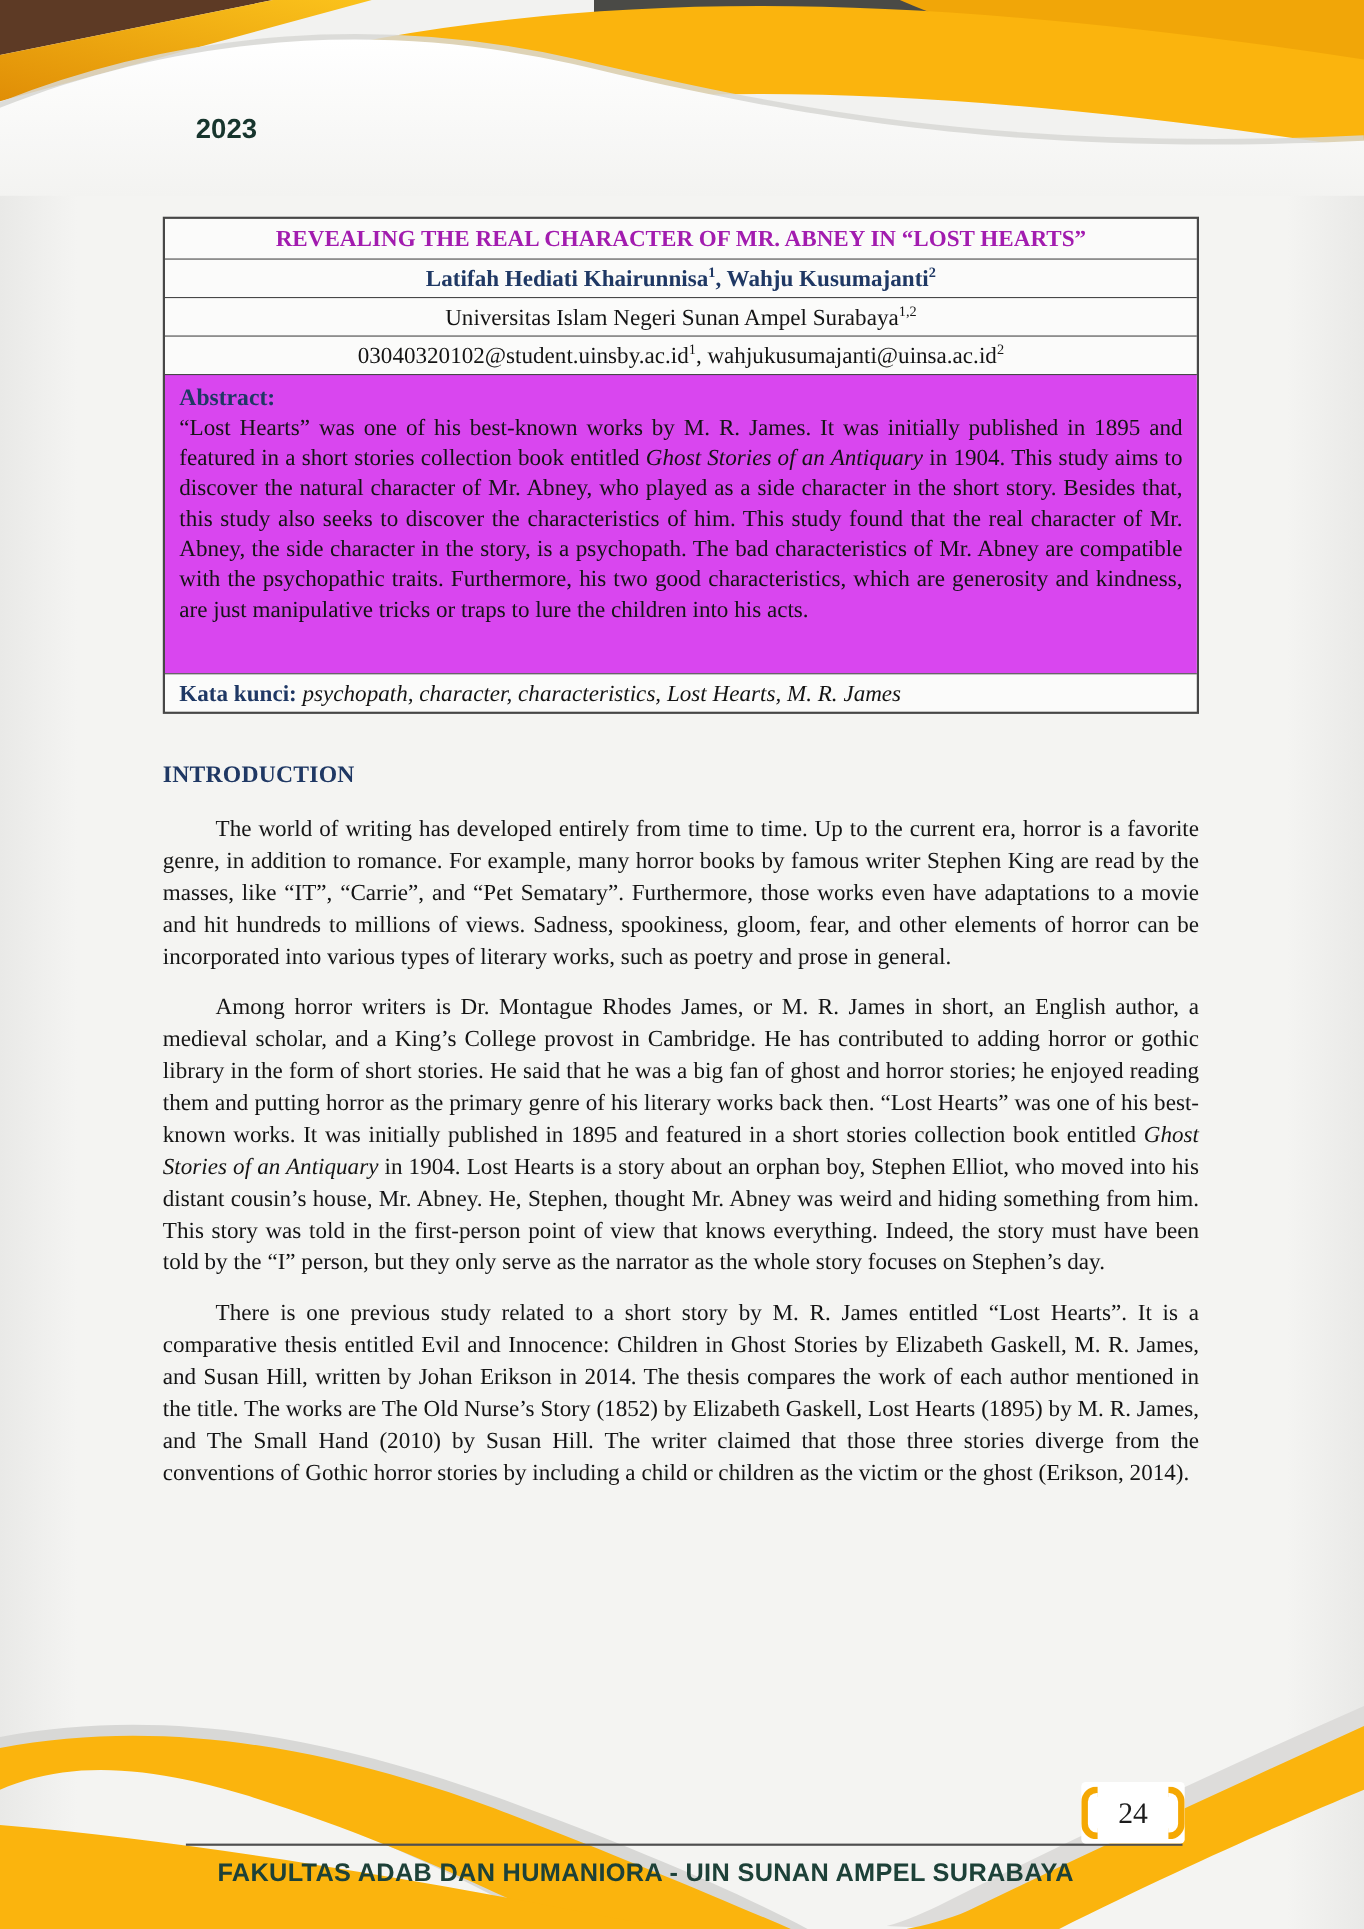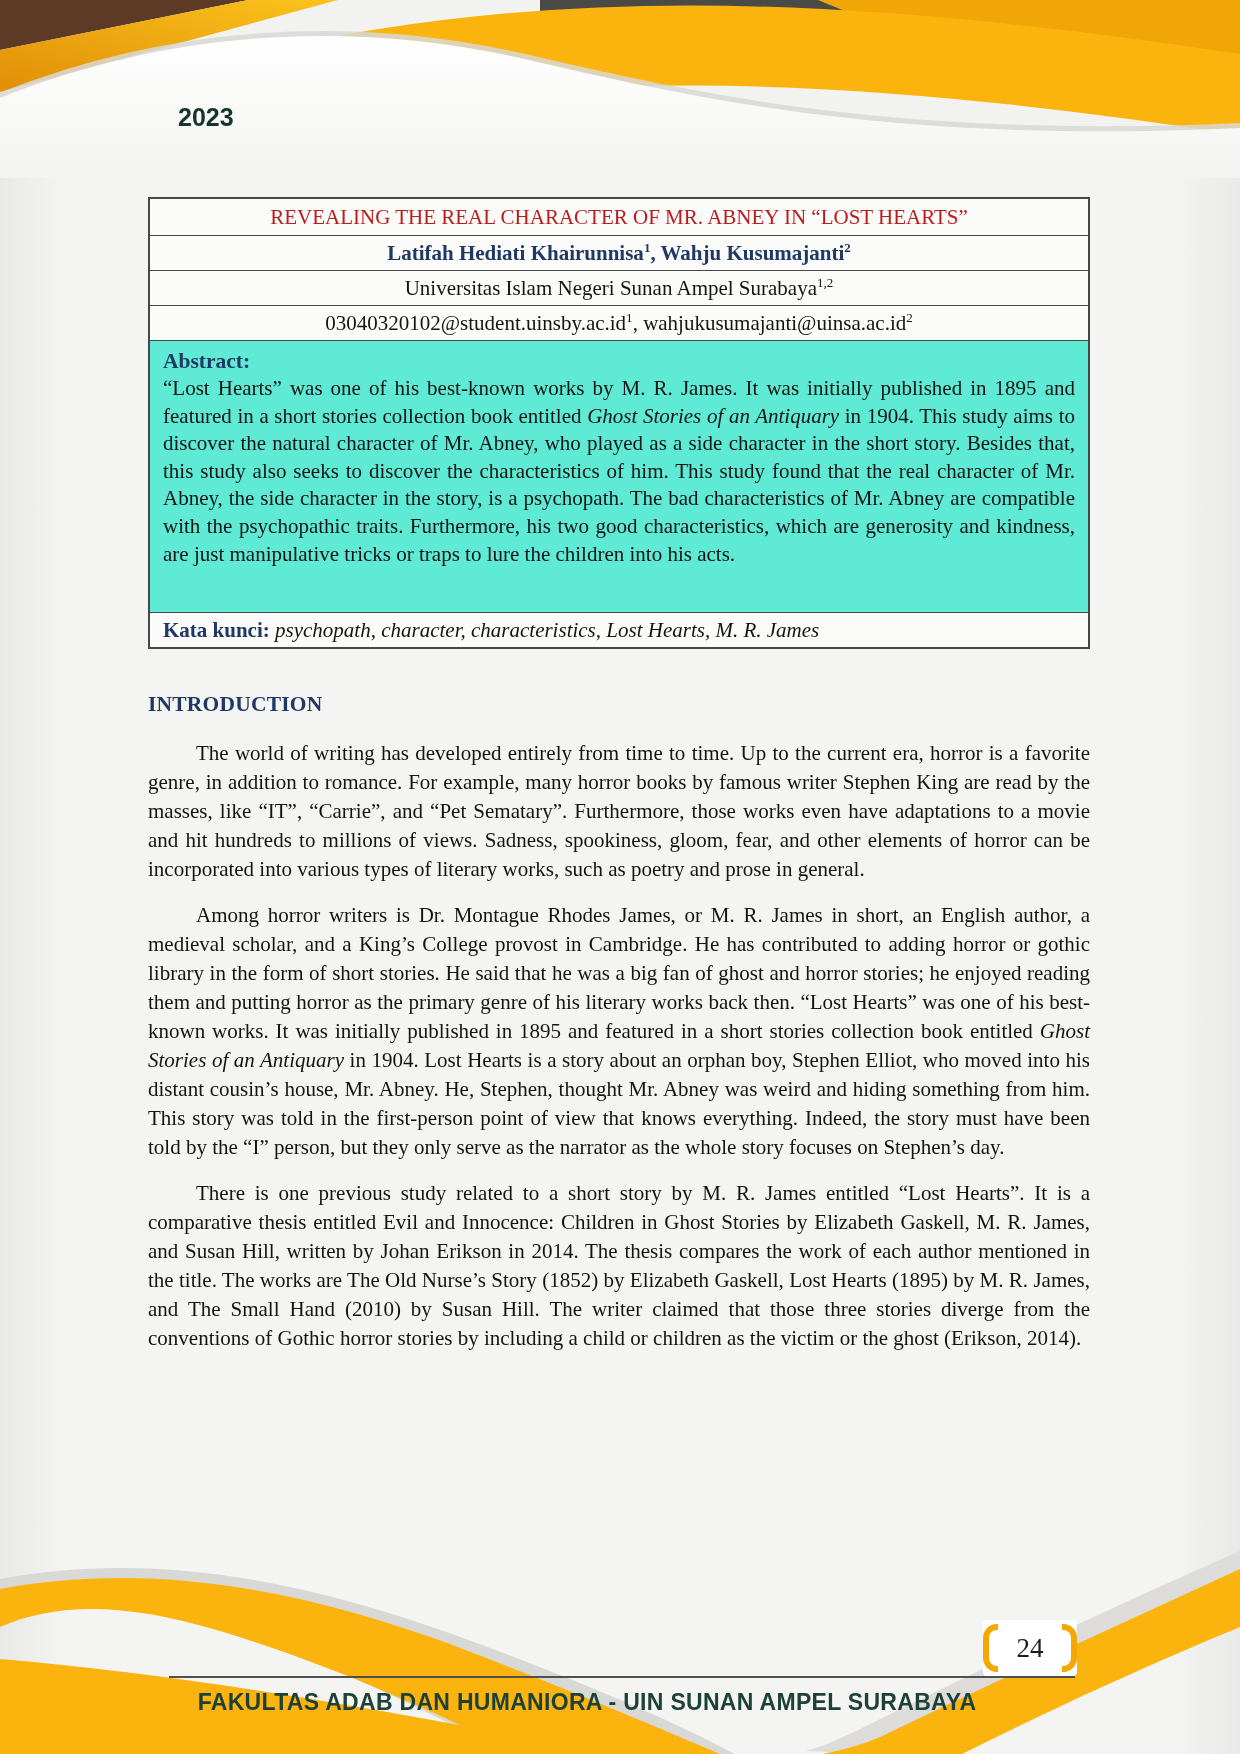--- a/index.html
+++ b/index.html
@@ -30,24 +30,24 @@
   }
 
   
   .paper-table {
     position:absolute; left:148px; top:197px; width:942px; box-sizing:border-box;
     border:2px solid #474747; background:#fbfbfa; z-index:3;
     text-align:center; font-size:21px; color:#141414;
   }
   .pt-row { border-top:1.5px solid #474747; padding:4px 10px; line-height:26px; }
   .pt-row:first-child { border-top:none; }
-  .pt-title { color:#b91c1c; font-weight:normal; padding:5px 10px; }
+  .pt-title { color:#a21caf; font-weight:bold; padding:5px 10px; }
   .pt-authors { color:#1f3864; font-weight:bold; }
   sup { font-size:0.62em; line-height:0; }
-  .pt-abstract { background:#5eead4; text-align:left; padding:6px 13px 9px; min-height:272px; box-sizing:border-box; }
+  .pt-abstract { background:#d946ef; text-align:left; padding:6px 13px 9px; min-height:272px; box-sizing:border-box; }
   .pt-abstract .abs-label { display:block; color:#1f3864; font-weight:bold; font-size:21.5px; line-height:28px; }
   .pt-abstract .abs-body { display:block; text-align:justify; font-size:21px; line-height:27.6px; }
   .pt-keywords { text-align:left; padding:4px 13px; font-size:21px; }
   .pt-keywords .kw-label { color:#1f3864; font-weight:bold; }
   .pt-keywords .kw-value { font-style:italic; }
   .it { font-style:italic; }
 
   
   .content { position:absolute; left:148px; top:692px; width:942px; z-index:3; }
   .content h2 {

